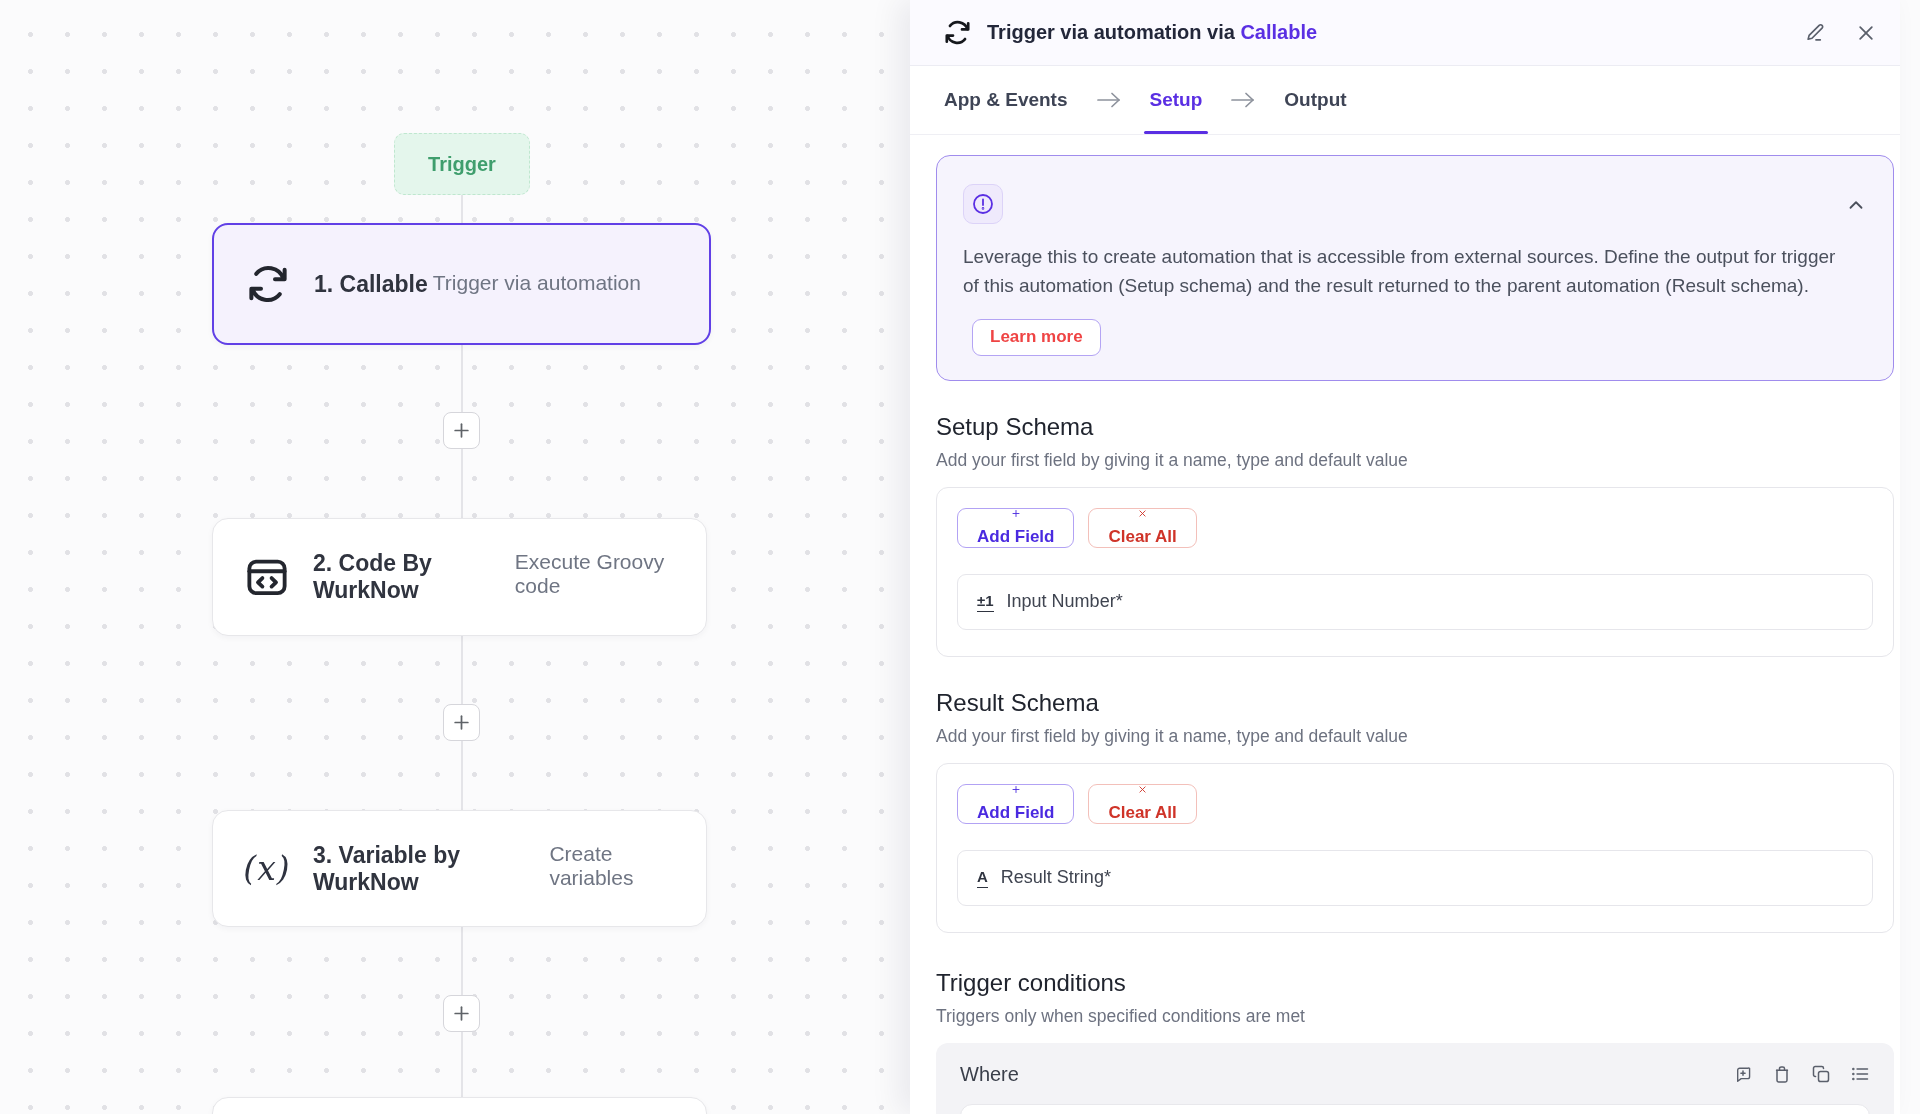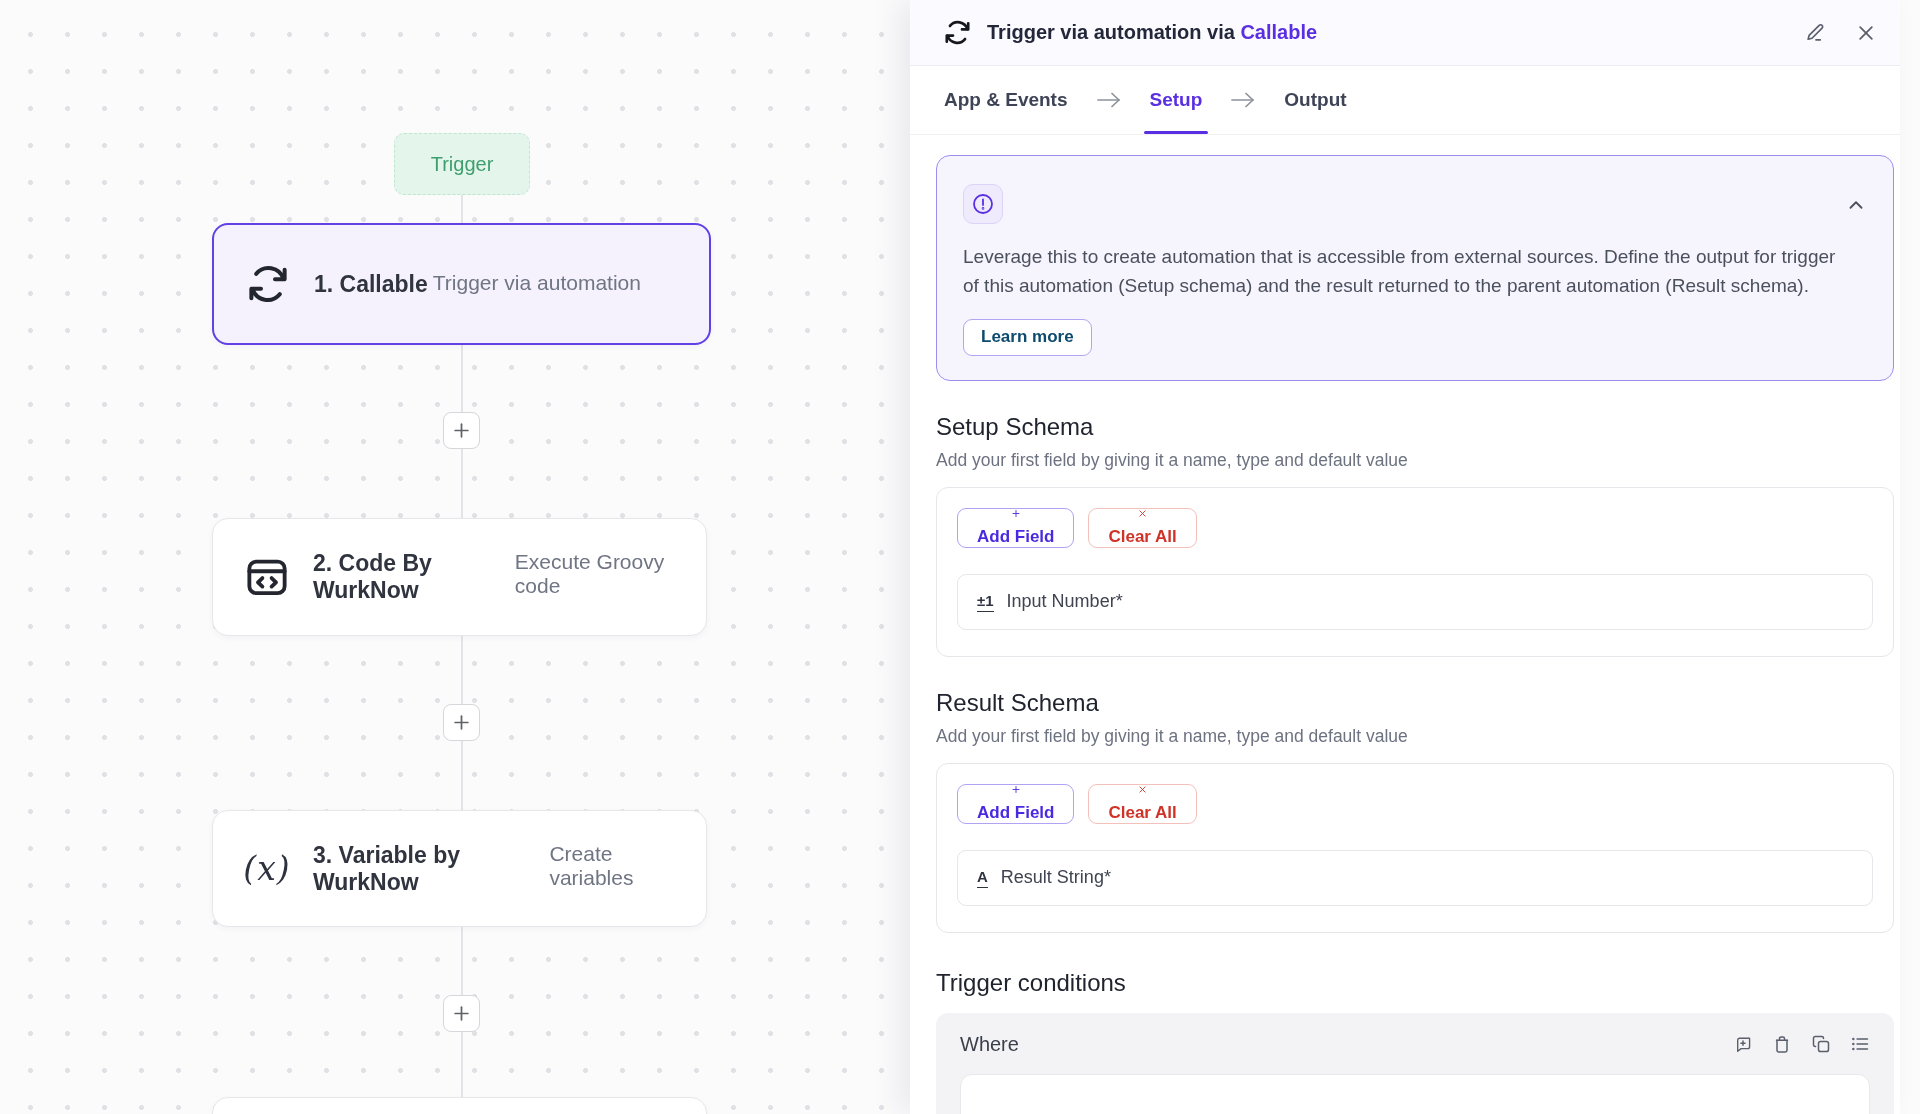--- a/index.html
+++ b/index.html
@@ -20,21 +20,21 @@
     background-position:12px 16px;
   }
   .connector {
     position:absolute; left:461px; top:194px; width:2px; height:920px;
     background:#e4e4e8;
   }
   .trigger-badge {
     position:absolute; left:394px; top:133px; width:136px; height:62px;
     background:#e4f6ec; border:1.5px dashed #bfe7cf; border-radius:10px;
     display:flex; align-items:center; justify-content:center;
-    color:#3f9e6d; font-size:20px; font-weight:400;
+    color:#3f9e6d; font-size:20px; font-weight:700;
   }
   .node {
     position:absolute; left:212px; width:495px; height:118px;
     background:#ffffff; border:1.5px solid #e7e7ea; border-radius:16px;
     display:flex; align-items:center; gap:20px; padding:0 20px 0 28px;
     box-shadow:0 2px 6px rgba(20,20,40,0.04);
     cursor:pointer;
   }
   .node.selected {
     width:499px; height:122px;
@@ -92,21 +92,21 @@
   .info-tile {
     width:40px; height:40px; border-radius:10px; background:#efeafc;
     border:1px solid #dcd3f8; display:flex; align-items:center; justify-content:center;
   }
   .info-tile svg { stroke:#5a2fe3; }
   .collapse-chevron { position:absolute; right:26px; top:38px; color:#4b505c; cursor:pointer; background:none; border:none; }
   .info-text { margin-top:18px; font-size:19px; line-height:1.55; color:#4b505d; padding-right:30px; }
   .learn-more-btn {
     margin-top:18px; height:37px; padding:0 17px; background:#ffffff;
     border:1.5px solid #b4a4f4; border-radius:9px;
-    color:#0c4a6e; font-size:17px; font-weight:700; font-family:inherit; cursor:pointer;
+    color:#ef4444; font-size:17px; font-weight:700; font-family:inherit; cursor:pointer;margin-left:9px;
   }
 
   .section-title { margin-top:32px; font-size:24px; font-weight:500; color:#20242e; }
   .section-subtitle { margin-top:9px; font-size:17.5px; color:#6d7280; }
 
   .schema-card {
     margin-top:16px; border:1.4px solid #e6e6eb; border-radius:12px;
     padding:20px 20px 26px 20px; background:#fff;
   }
   .btn-row { display:flex; gap:14px; }
@@ -326,20 +326,21 @@
           <span>Clear All</span>
         </button>
       </div>
       <div class="field-row">
         <span class="type-glyph">A</span>
         <span>Result String*</span>
       </div>
     </div>
 
     <div class="section-title" style="margin-top:36px;">Trigger conditions</div>
+    <div class="section-subtitle">Triggers only when specified conditions are met</div>
     <div class="where-panel">
       <div class="where-head">
         <span class="where-label">Where</span>
         <span class="where-actions">
           <button class="icon-btn">
             <svg width="20" height="20" viewBox="0 0 24 24" fill="none" stroke="currentColor" stroke-width="1.8" stroke-linecap="round" stroke-linejoin="round">
               <path d="M20 4.5v11a2.5 2.5 0 0 1-2.5 2.5H9l-4.5 3.5V7A2.5 2.5 0 0 1 7 4.5h10.5A2.5 2.5 0 0 1 20 4.5Z" transform="translate(1.5 1) scale(0.92)"></path>
               <line x1="12" y1="8.5" x2="12" y2="13.5"></line>
                 <line x1="9.5" y1="11" x2="14.5" y2="11"></line>
             </svg>

